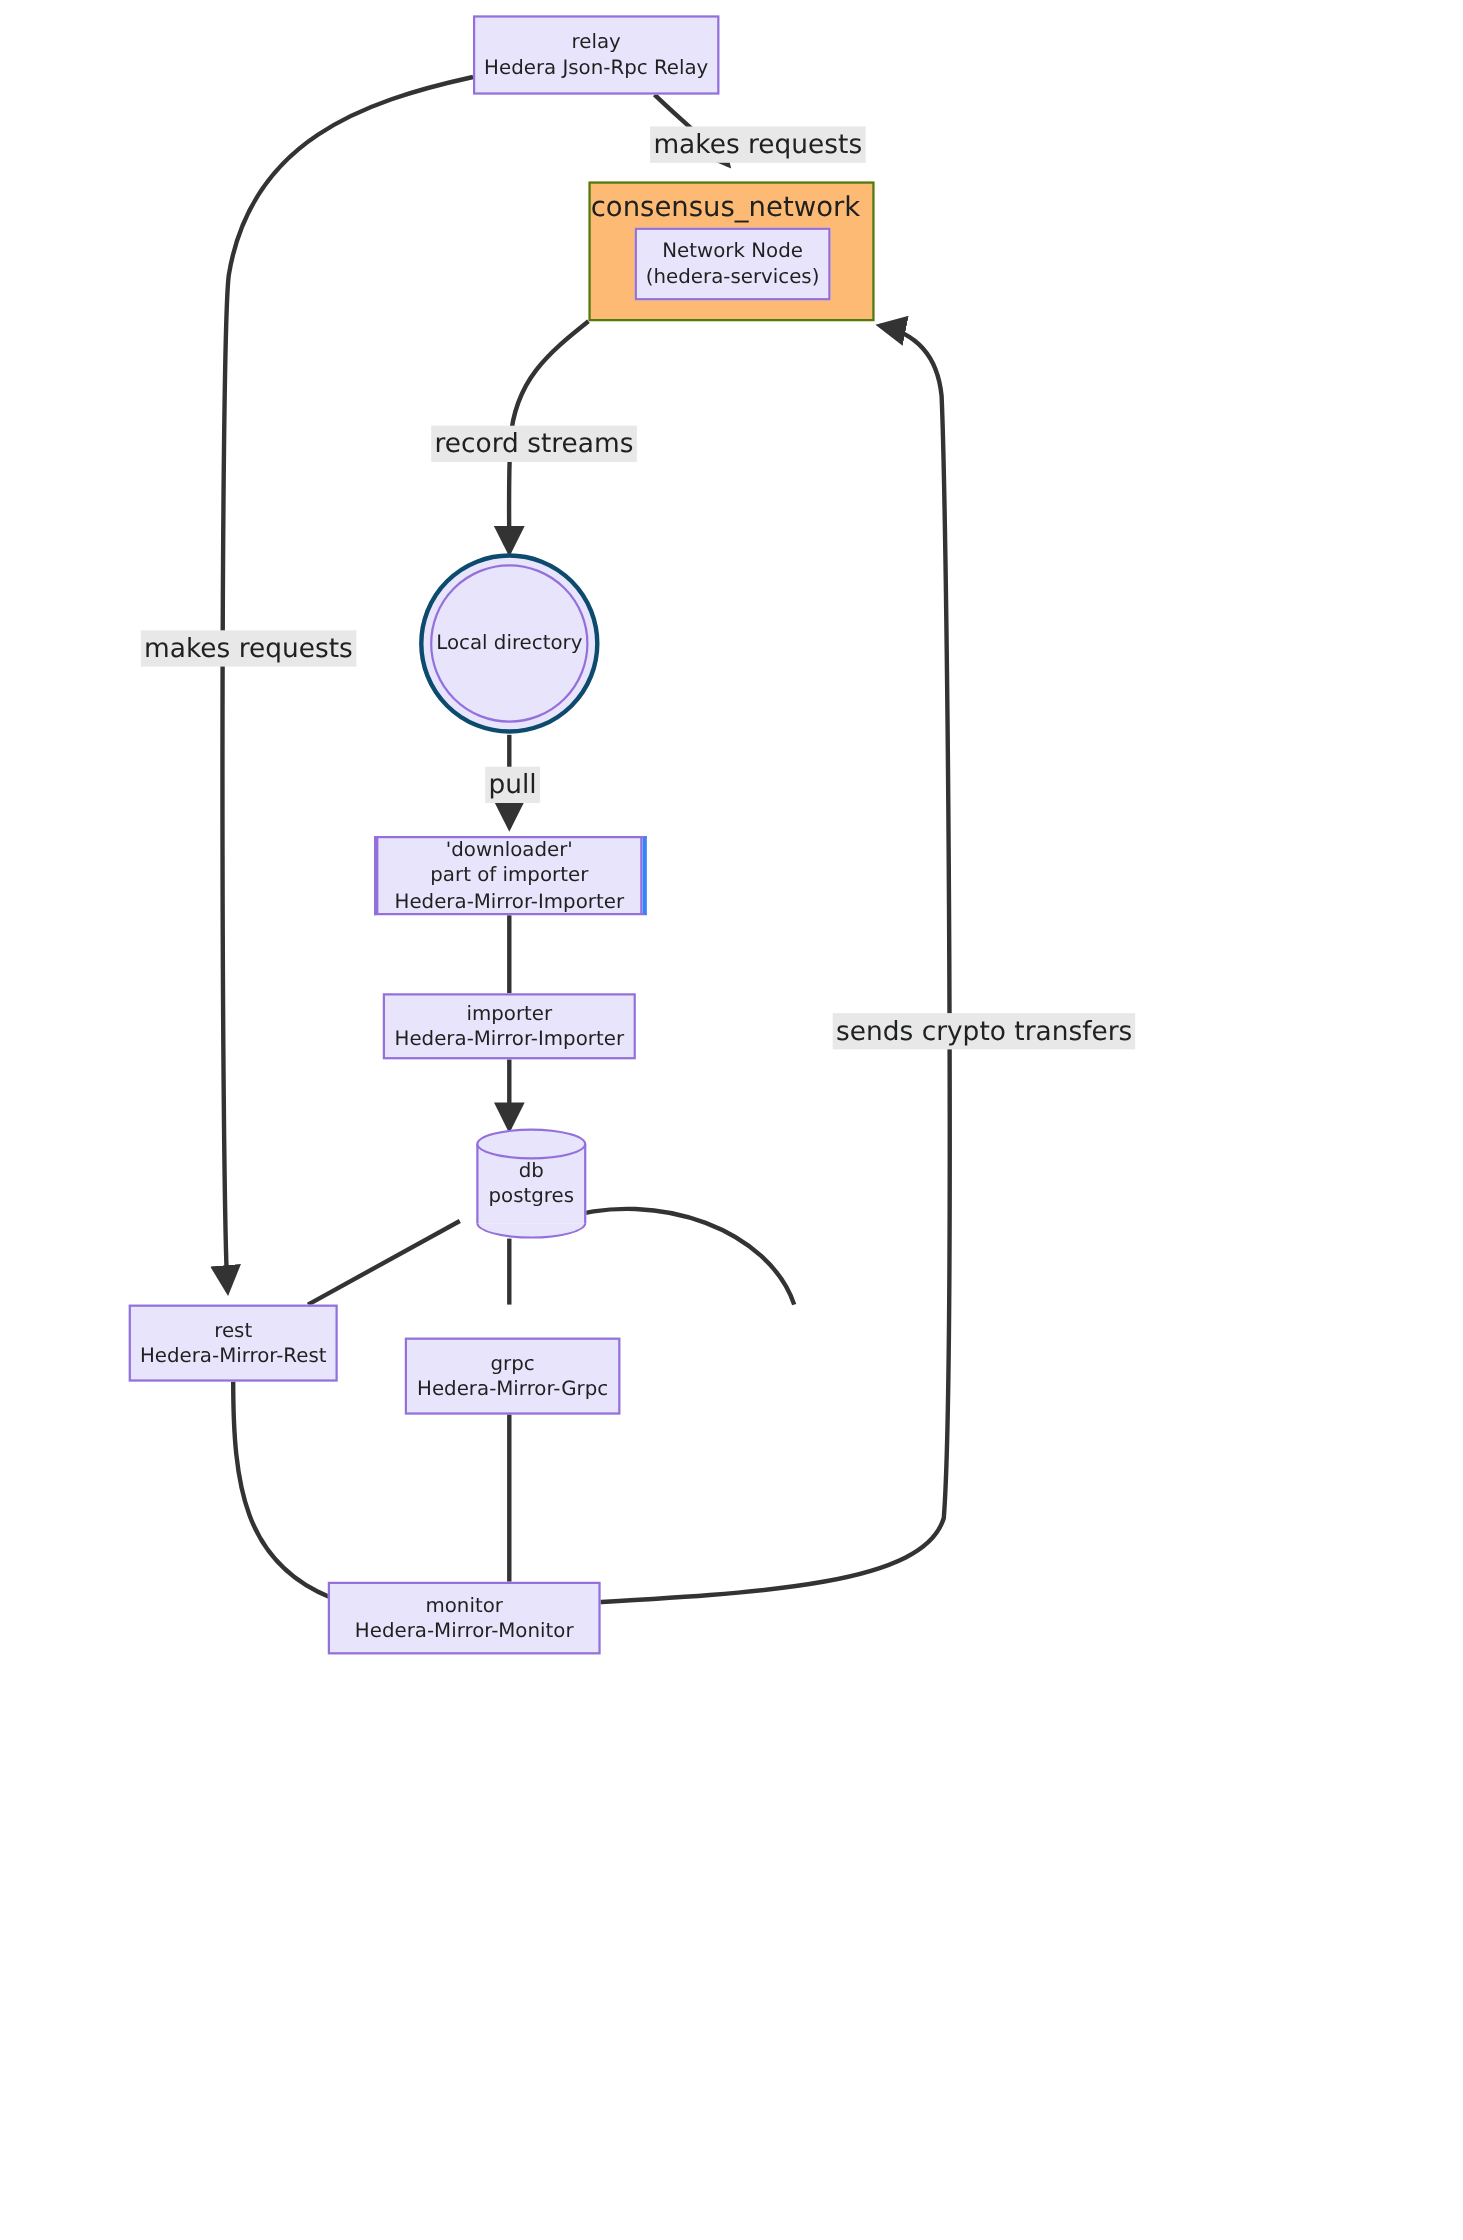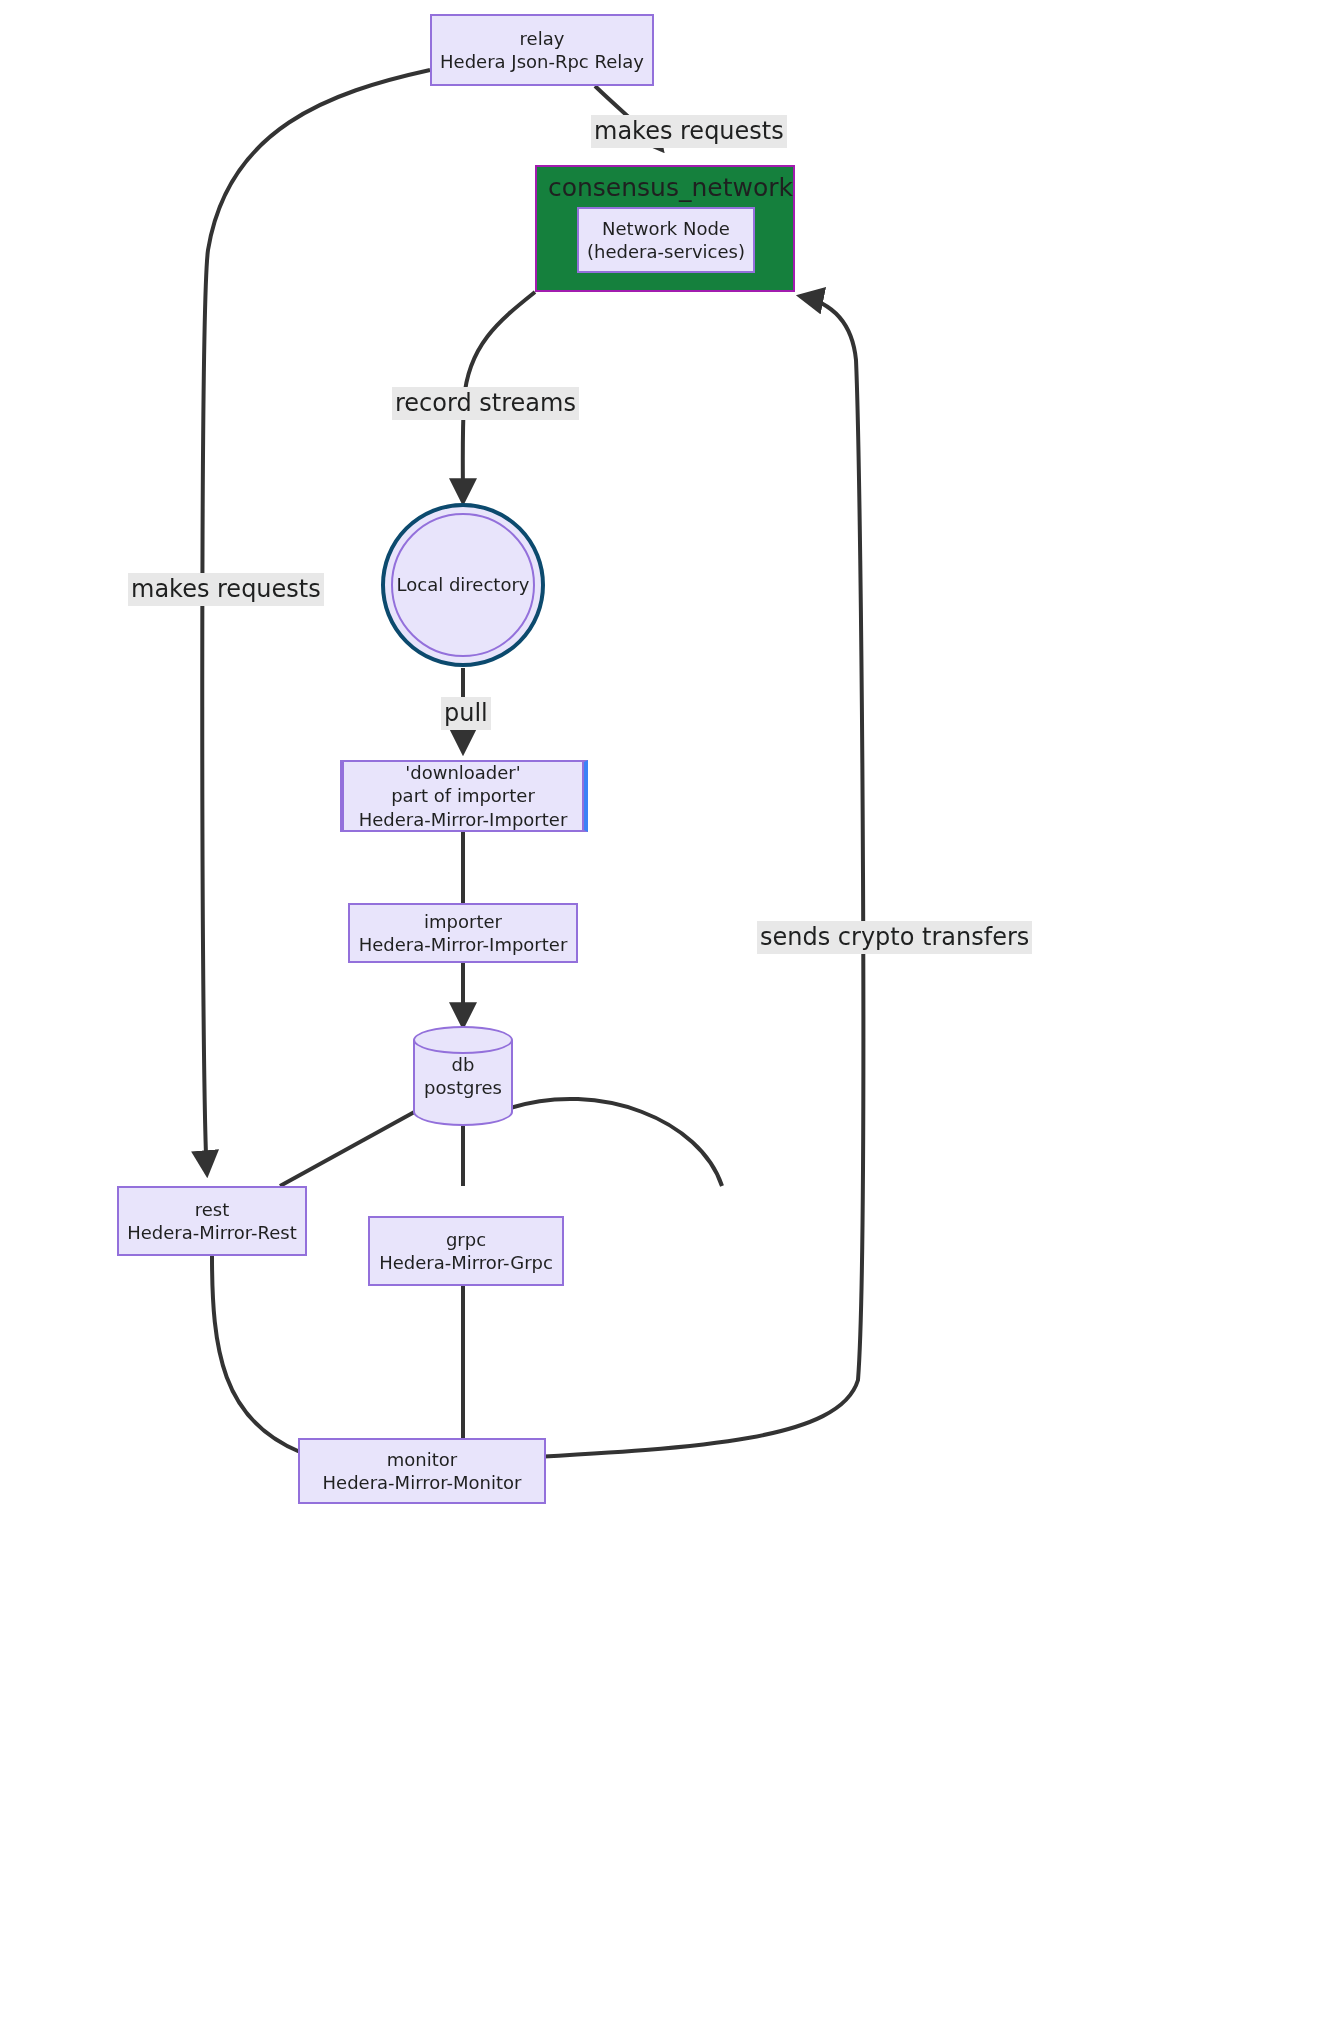--- a/index.html
+++ b/index.html
@@ -109,25 +109,25 @@
   .node.cylinder .cyl-label {
     position: relative;
     z-index: 3;
     text-align: center;
   }
 
   
   .cluster {
     position: absolute;
     box-sizing: border-box;
-    background: #15803d;
-    border: 2px solid #a21caf;
+    background: #fdba74;
+    border: 2px solid #4d7c0f;
     display: flex;
     flex-direction: column;
-    align-items: flex-end;
+    align-items: flex-start;
   }
   .cluster-title {
     font-size: 25px;
     color: #1f2020;
     margin-top: 6px;
     white-space: nowrap;
   }
 
   
   .edge-label {
@@ -199,21 +199,21 @@
     <span class="line">'downloader'</span>
     <span class="line">part of importer</span>
     <span class="line">Hedera-Mirror-Importer</span>
   </div>
 
   <div class="node" style="left:348px; top:903px; width:230px; height:60px;">
     <span class="line">importer</span>
     <span class="line">Hedera-Mirror-Importer</span>
   </div>
 
-  <div class="node cylinder" style="left:413px; top:1026px; width:100px; height:100px;">
+  <div class="node cylinder" style="left:433px; top:1026px; width:100px; height:100px;">
     <div class="cyl-body"></div>
     <div class="cyl-bottom"></div>
     <div class="cyl-top"></div>
     <div class="cyl-label">
       <span class="line">db</span>
       <span class="line">postgres</span>
     </div>
   </div>
 
   <div class="node" style="left:117px; top:1186px; width:190px; height:70px;">

